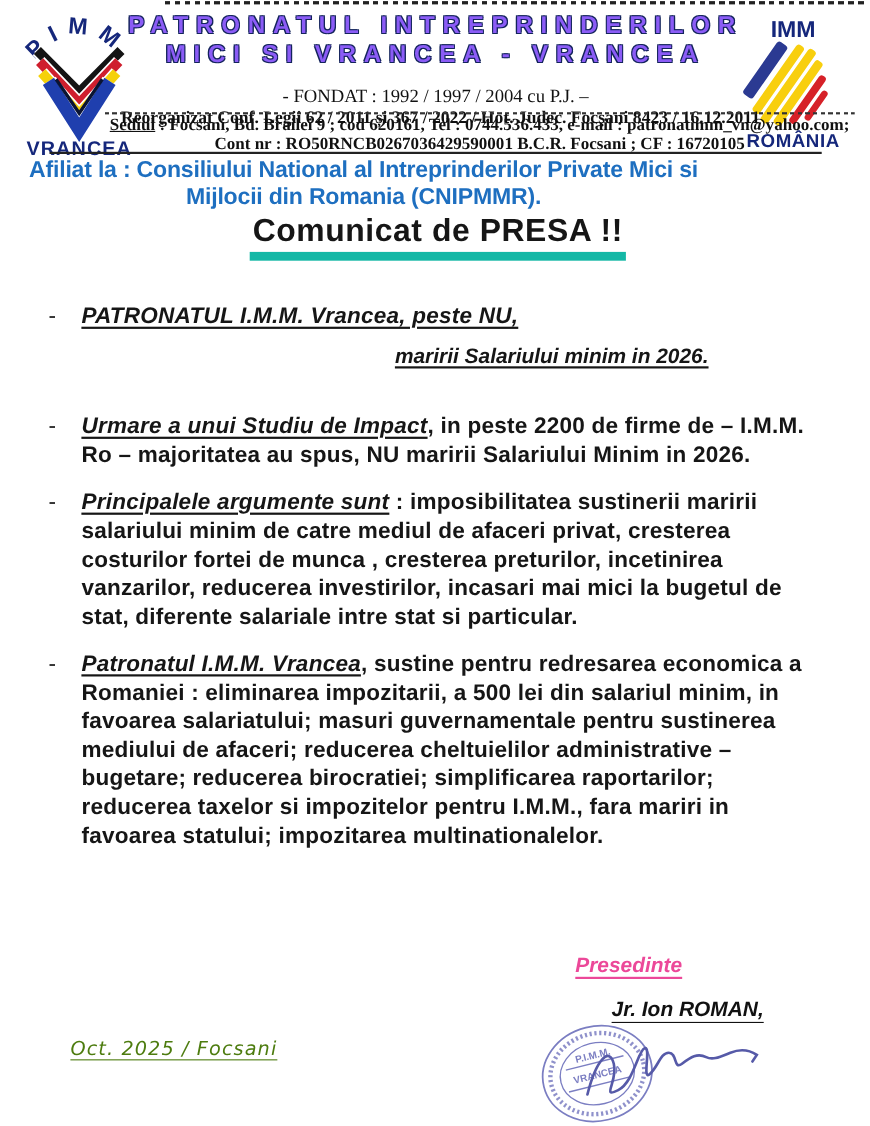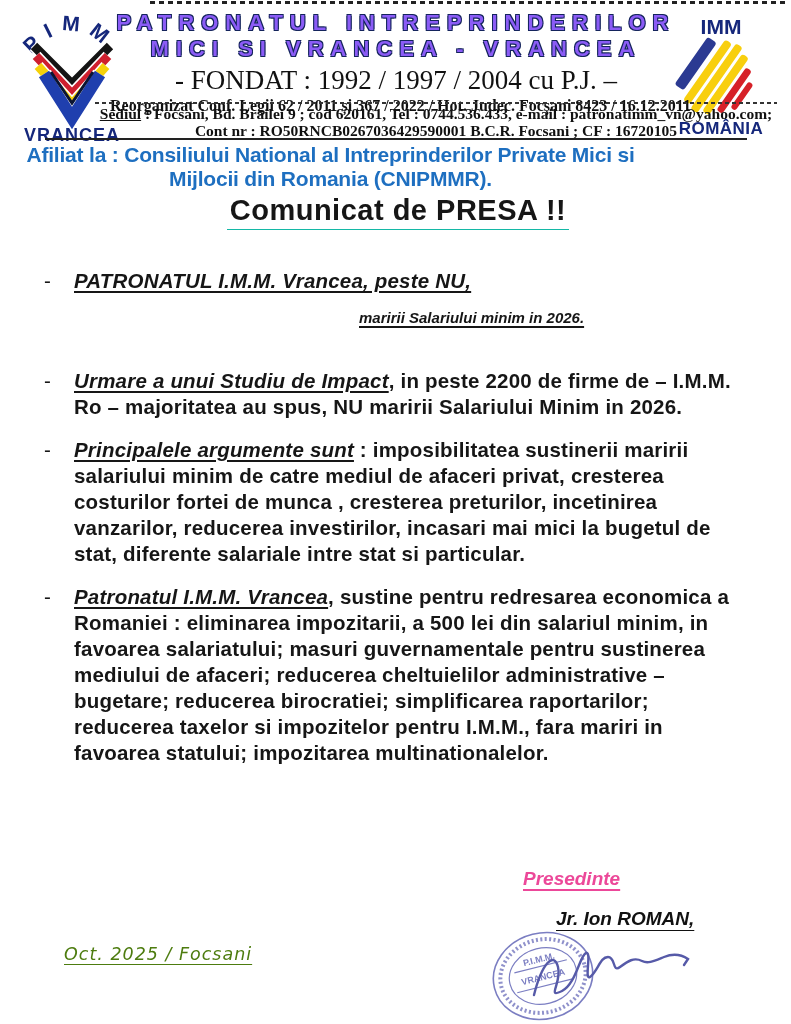--- a/index.html
+++ b/index.html
@@ -11,46 +11,46 @@
   
   .top-dash{position:absolute;top:1px;left:150px;width:636px;height:3px;
     background:repeating-linear-gradient(90deg,#222 0 5px,transparent 5px 9px);}
   .hdr-center{position:absolute;left:110px;top:10px;width:572px;text-align:center;}
   .org-title{
     font-family:"Liberation Sans", sans-serif;font-weight:bold;
     font-size:22px;line-height:26px;letter-spacing:7px;color:#8b5cf6;
     text-shadow:-1px -1px 0 #14245c,1px -1px 0 #14245c,-1px 1px 0 #14245c,1px 1px 0 #14245c;
     white-space:nowrap;
   }
-  .founded{font-size:27px;margin-top:3px;color:#111;}
+  .founded{font-size:17px;margin-top:16px;color:#111;}
   .reorg{font-size:16px;font-weight:bold;margin-top:1px;white-space:nowrap;}
   .mid-dash{position:absolute;top:102px;left:95px;width:682px;height:2px;
     background:repeating-linear-gradient(90deg,#333 0 4px,transparent 4px 7px);}
   .contact{position:absolute;left:95px;top:105px;width:682px;text-align:center;
     font-weight:bold;font-size:15.5px;line-height:17px;}
   .contact .u{text-decoration:underline;}
   .solid-line{position:absolute;top:138px;left:45px;width:702px;border-top:2px solid #222;}
   .affil{position:absolute;top:143px;left:0;width:661px;text-align:center;
     font-family:"Liberation Sans", sans-serif;font-weight:bold;font-size:21px;
     color:#1e6fc0;letter-spacing:-0.2px;}
   .logo-left{position:absolute;left:10px;top:4px;}
   .logo-right{position:absolute;left:660px;top:12px;}
   
   .content{position:absolute;left:44px;top:194px;width:708px;
     font-family:"Liberation Sans", sans-serif;font-weight:bold;color:#161616;}
   .doc-title-wrap{text-align:center;margin-bottom:32px;}
   .doc-title{display:inline-block;font-size:29px;letter-spacing:.5px;
-    border-bottom:1px solid #14b8a6;padding:0 3px 2px;}
+    border-bottom:8px solid #14b8a6;padding:0 3px 2px;}
   .bullet{display:flex;font-size:20.5px;line-height:26px;letter-spacing:.2px;}
   .bullet .dash{flex:0 0 30px;font-weight:normal;}
   .bullet .btext{flex:1;}
   .lead{font-style:italic;text-decoration:underline;
     text-decoration-thickness:2px;text-underline-offset:3px;}
   .b1{line-height:37px;margin-bottom:0;}
-  .b1-l2{padding-left:315px;line-height:37px;font-size:15px;}
+  .b1-l2{padding-left:315px;line-height:37px;font-size:19px;}
   .mt-b2{margin-top:32px;}
   .mt-b3{margin-top:17px;}
   .mt-b4{margin-top:17px;}
   
   .sig-role{position:absolute;left:523px;top:868px;
     font-family:"Liberation Sans", sans-serif;font-weight:bold;font-style:italic;
     font-size:19px;text-decoration:underline;text-decoration-thickness:2px;
     text-underline-offset:4px;color:#ec4899;}
   .sig-name{position:absolute;left:556px;top:908px;
     font-family:"Liberation Sans", sans-serif;font-weight:bold;font-style:italic;

